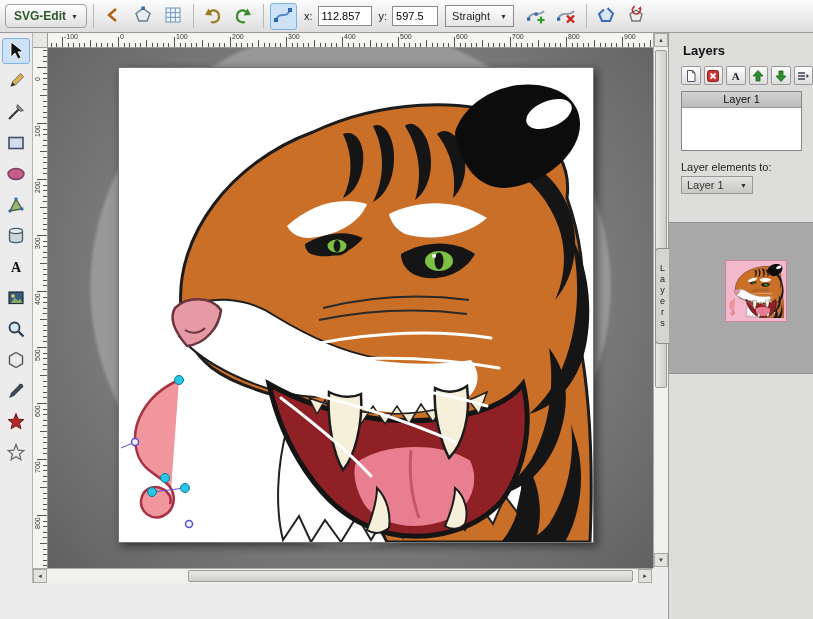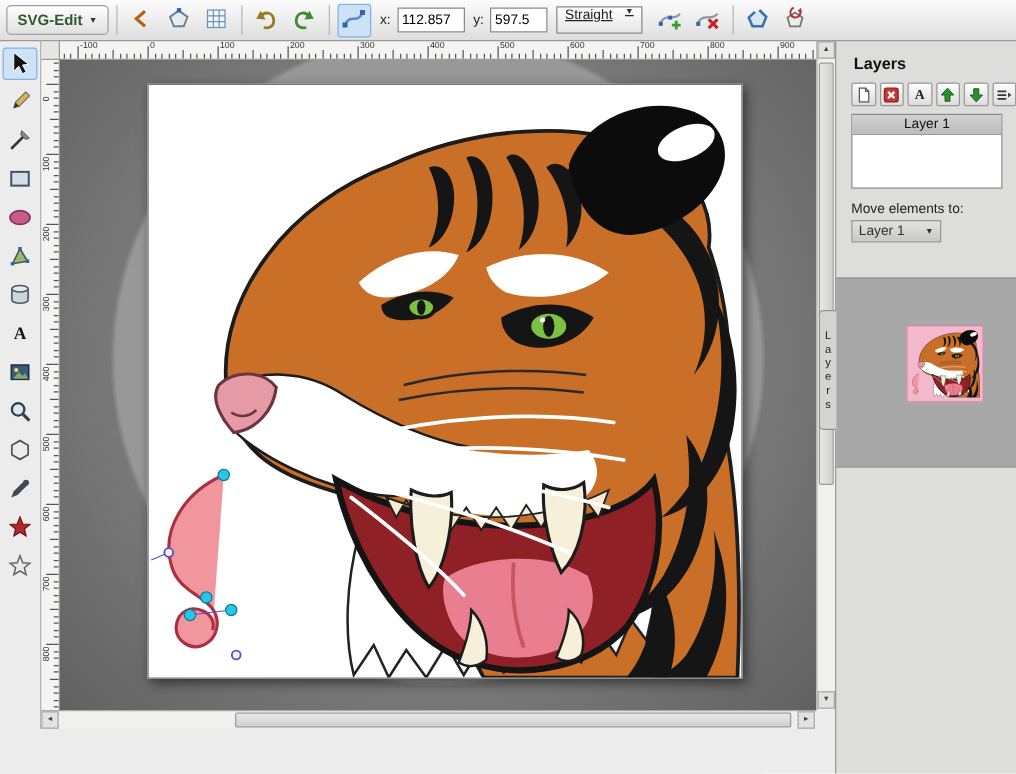--- a/index.html
+++ b/index.html
@@ -15,21 +15,21 @@
   .caret{font-size:7px;color:#333;}
   .tb-sep{width:1px;height:24px;background:#b8b8b8;margin:0 3px;}
   .tb-btn{width:25px;height:25px;display:flex;align-items:center;justify-content:center;
     border:1px solid transparent;border-radius:3px;cursor:pointer;}
   .tb-btn.active{background:#cde3f5;border-color:#7fb2e5;}
   .tb-label{font-size:11px;margin:0 2px 0 4px;}
   .coord-input{width:46px;height:16px;font-size:11px;border:1px solid #8a8a8a;padding:1px 3px;
     font-family:"Liberation Sans",sans-serif;background:#fff;}
   .coord-input.small{width:38px;}
   .fake-select{height:20px;border:1px solid #8a8a8a;background:linear-gradient(#fff,#e6e6e6);
-    display:flex;align-items:flex-start;font-size:11px;padding:0 6px;gap:10px;margin-left:4px;cursor:pointer;text-decoration:underline;}
+    display:flex;align-items:center;font-size:11px;padding:0 6px;gap:10px;margin-left:4px;cursor:pointer;}
 
   
   .tools{position:absolute;left:0;top:33px;width:33px;height:550px;box-sizing:border-box;
     background:#ececec;border-right:1px solid #b5b5b5;display:flex;flex-direction:column;
     align-items:center;padding-top:5px;gap:5px;z-index:20;}
   .tool-btn{width:26px;height:24px;display:flex;align-items:center;justify-content:center;
     border:1px solid transparent;border-radius:3px;cursor:pointer;}
   .tool-btn.active{background:#cde3f5;border-color:#7fb2e5;}
   .text-glyph{font-weight:bold;font-size:14px;color:#111;font-family:"Liberation Serif",serif;}
 
@@ -659,21 +659,21 @@
               <line x1="2" y1="7" x2="9" y2="7"></line>
               <line x1="2" y1="10" x2="9" y2="10"></line>
             </g>
             <polygon points="10.5,5 13,7 10.5,9" fill="#334"></polygon>
           </svg>
       </div>
     </div>
     <div class="layer-list">
       <div class="layer-row">Layer 1</div>
     </div>
-    <div class="move-label">Move elements to:</div>
+    <div class="move-label">Layer elements to:</div>
     <div class="move-select">
       <span>Layer 1</span>
       <span class="caret">▼</span>
     </div>
     <div class="preview-box">
       <div class="thumb">
         <div id="thumb-art"><svg width="56" height="56" viewBox="0 0 474 474">
         <g>
           <path d="M62,240 C56,168 112,94 194,64 C258,34 346,26 402,54 C438,72 452,100 448,130 C464,176 468,224 460,270 C472,332 474,402 471,474 L268,474 C248,436 224,398 206,364 C188,356 170,344 158,328 C108,314 66,296 62,240 Z" fill="#c96f28" stroke="#1c1c1c" stroke-width="3"></path>
           <path d="M168,360 C158,398 156,440 164,472 L180,448 L192,474 L206,452 L222,474 L238,448 L252,472 L268,446 L284,470 L300,444 L316,466 L330,440 L346,462 L360,436 L374,456 L386,428 L398,444 L406,408 C380,426 330,436 284,430 C236,424 196,398 168,360 Z" fill="#ffffff" stroke="#222" stroke-width="2"></path>

